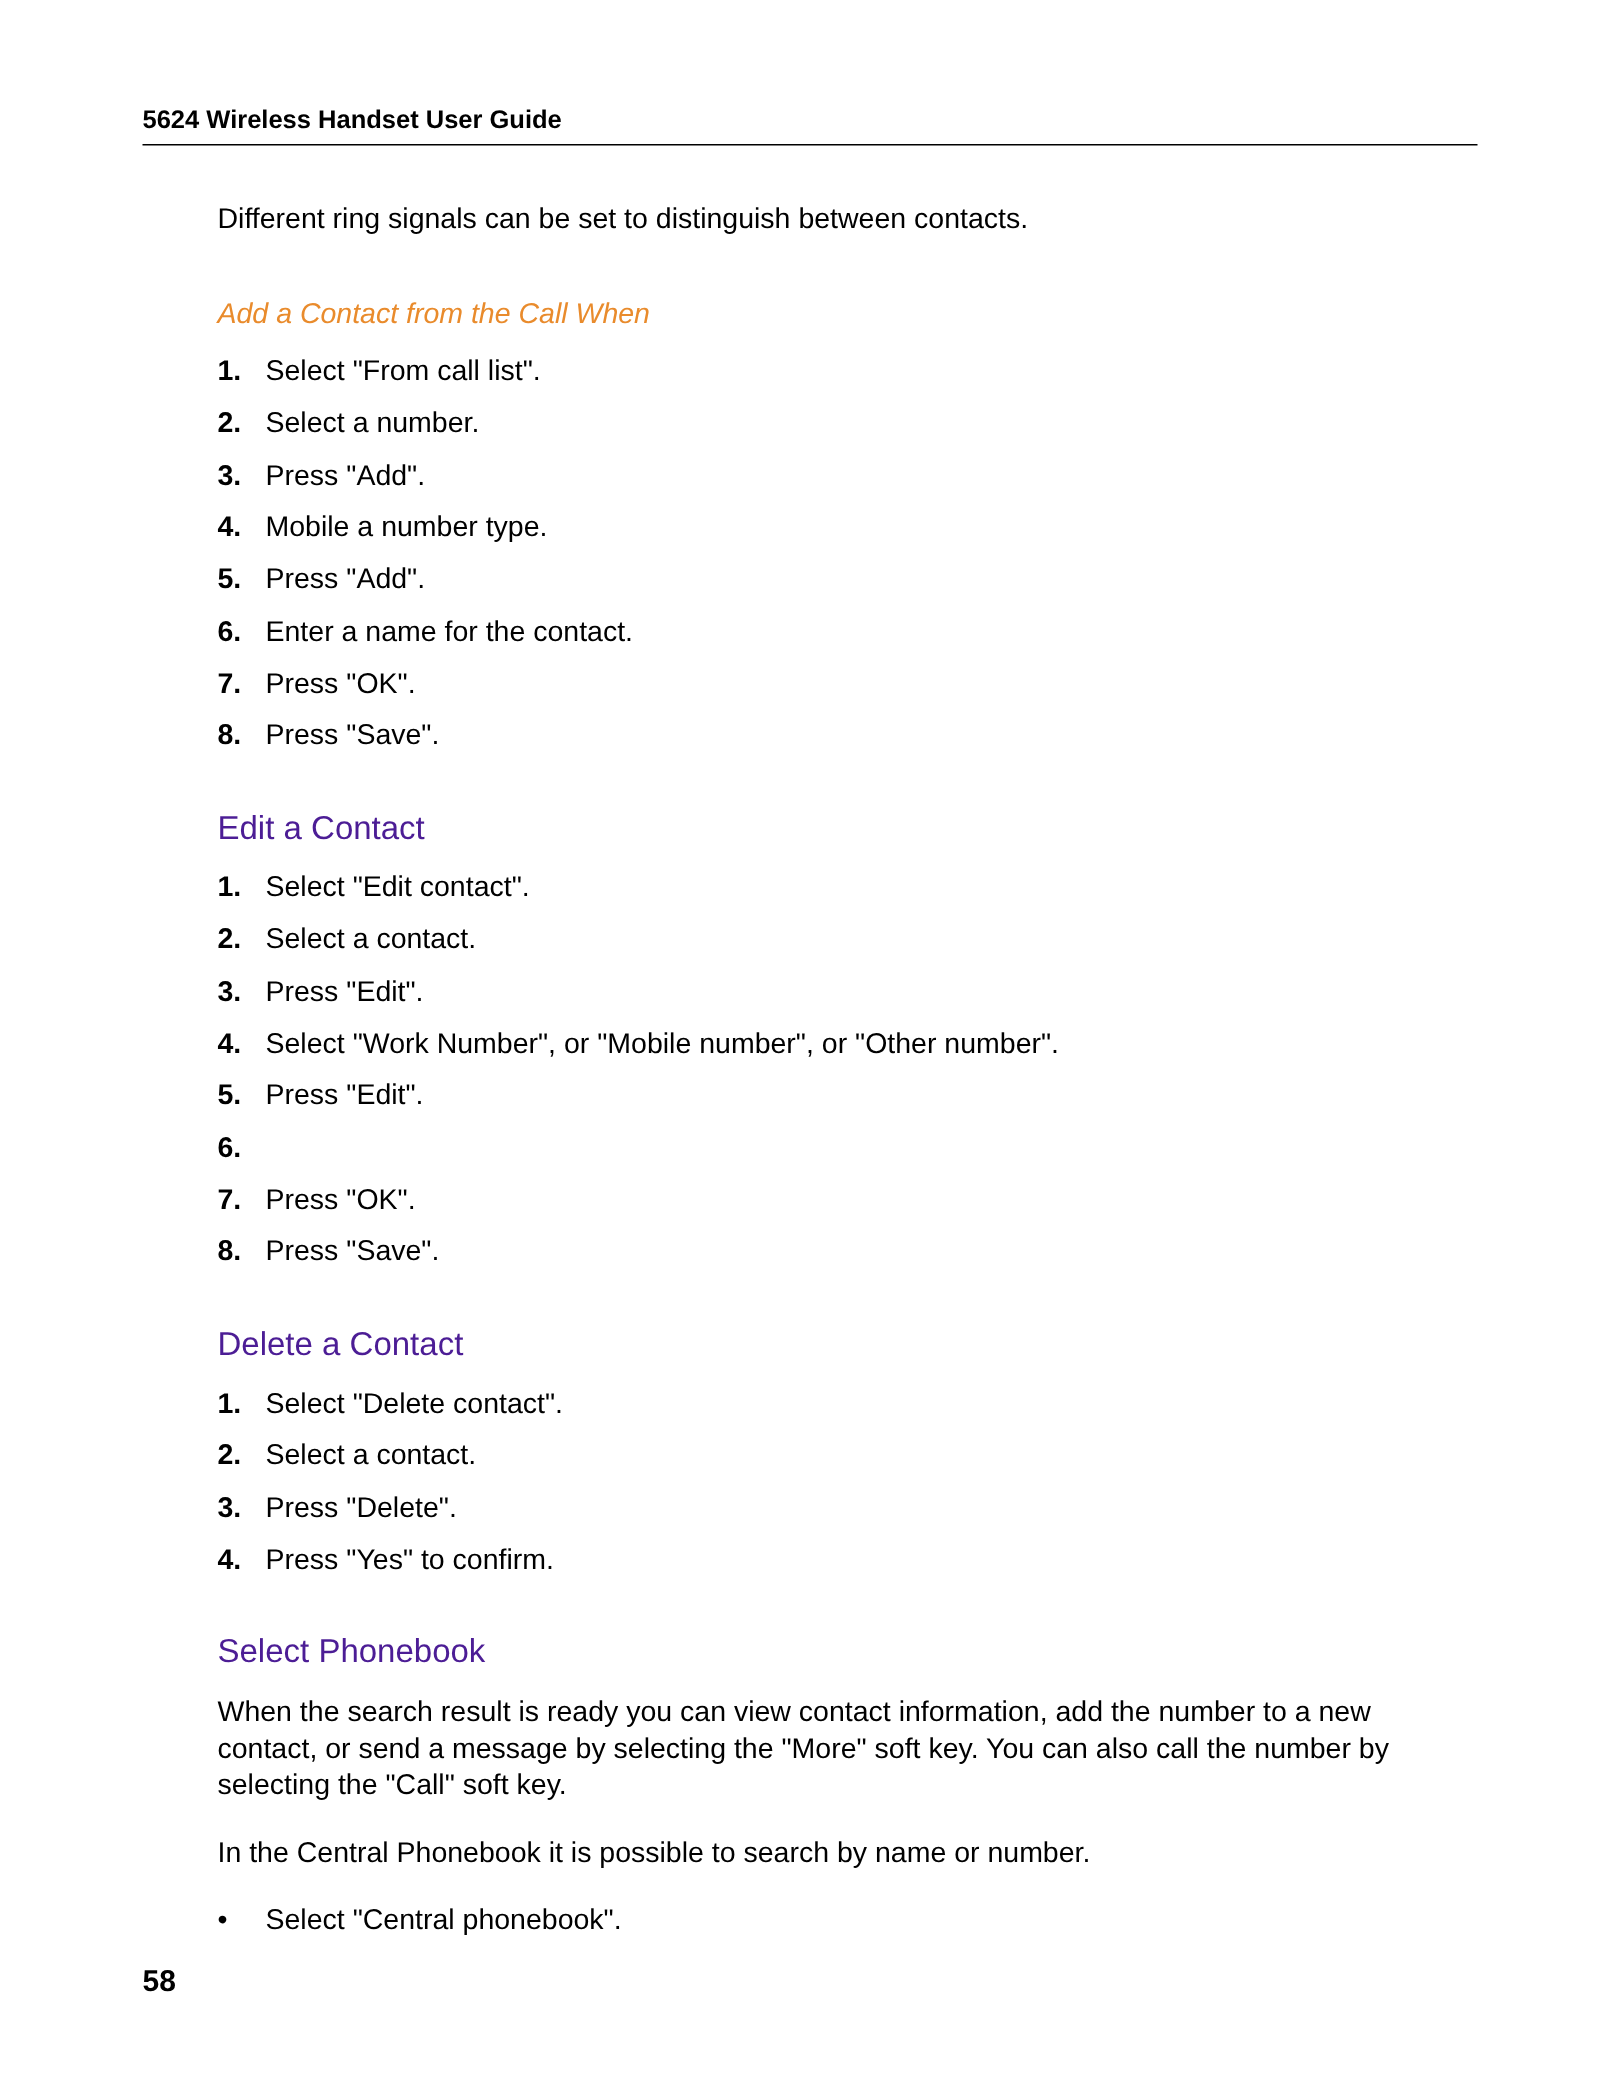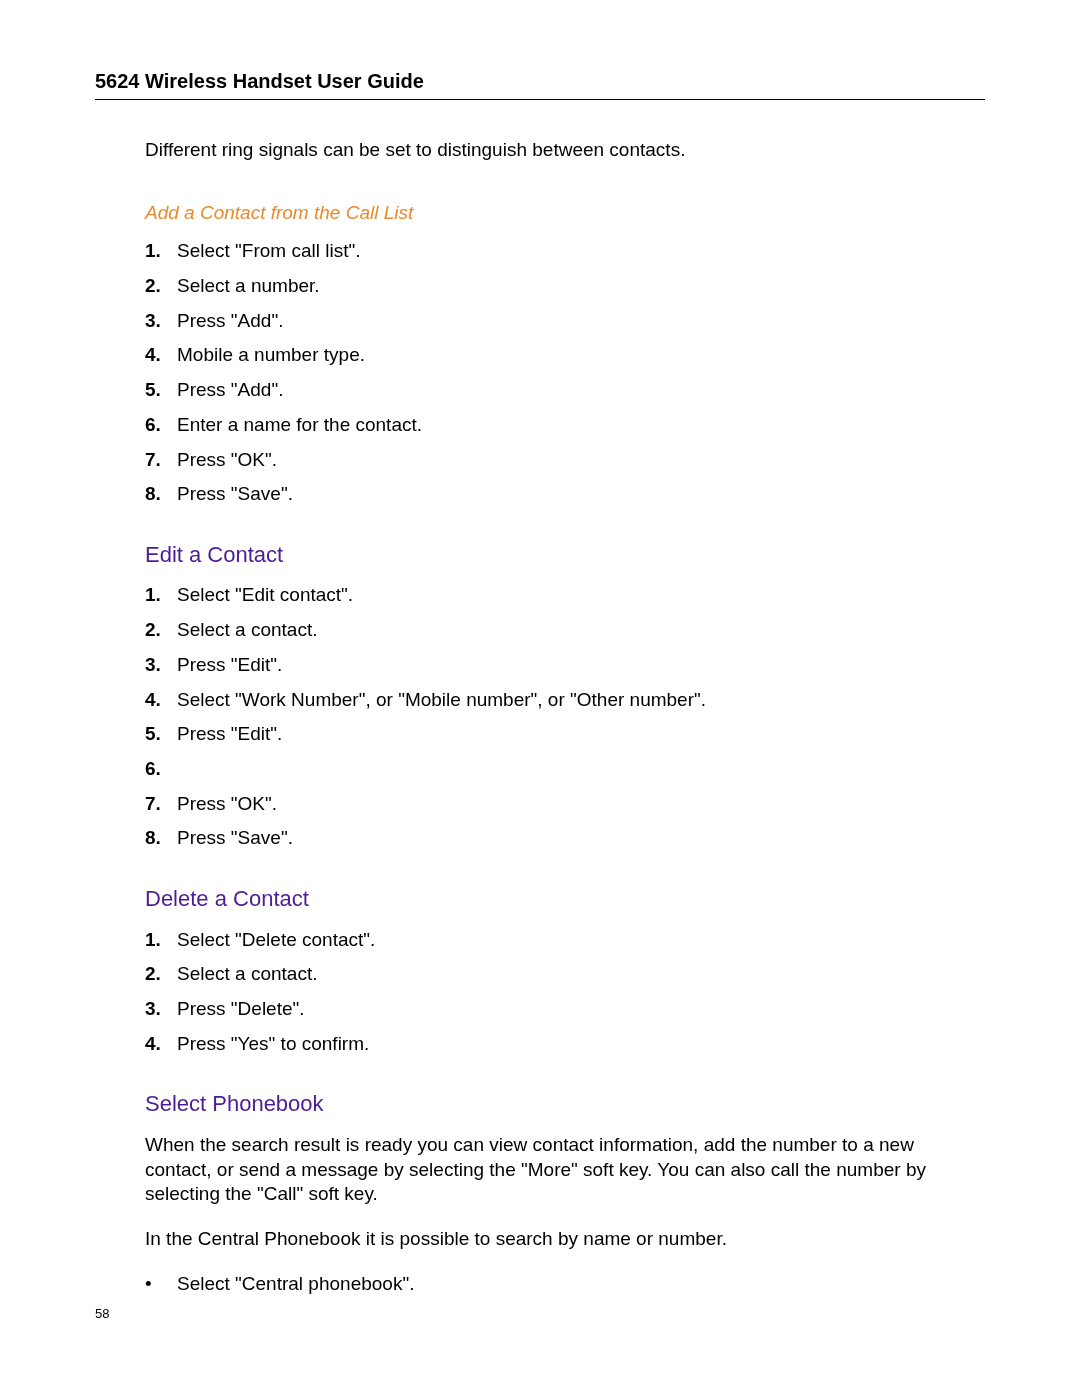--- a/index.html
+++ b/index.html
@@ -13,21 +13,21 @@
   }
   .page {
     position: relative;
     width: 1080px;
     height: 1397px;
     box-sizing: border-box;
     padding: 70px 95px 60px 95px;
   }
   .header-title {
     font-weight: bold;
-    font-size: 20px;
+    font-size: 17px;
     margin-bottom: 6px;
   }
   .hr {
     border: none;
     border-top: 1.5px solid #000;
     margin: 0 0 38px 0;
   }
   .content {
     margin-left: 50px;
     margin-right: 10px;
@@ -75,39 +75,39 @@
   ul.bullets li .dot {
     width: 32px;
     flex: 0 0 32px;
     text-align: left;
   }
   .para {
     margin-bottom: 20px;
   }
   .page-number {
     position: absolute;
-    bottom: 76px;
+    bottom: 64px;
     left: 95px;
-    font-weight: normal;
-    font-size: 13px;
+    font-weight: bold;
+    font-size: 20px;
   }
 </style>
 </head>
 <body>
 
 <div class="page">
 
   <div class="header-title">5624 Wireless Handset User Guide</div>
   <hr class="hr">
 
   <div class="content">
 
     <div class="intro">Different ring signals can be set to distinguish between contacts.</div>
 
-    <div class="sub-orange">Add a Contact from the Call List</div>
+    <div class="sub-orange">Add a Contact from the Call When</div>
     <ol class="steps">
       <li>
           <span class="num">1.</span>
           <span>Select "From call list".</span>
         </li>
       <li>
           <span class="num">2.</span>
           <span>Select a number.</span>
         </li>
       <li>

